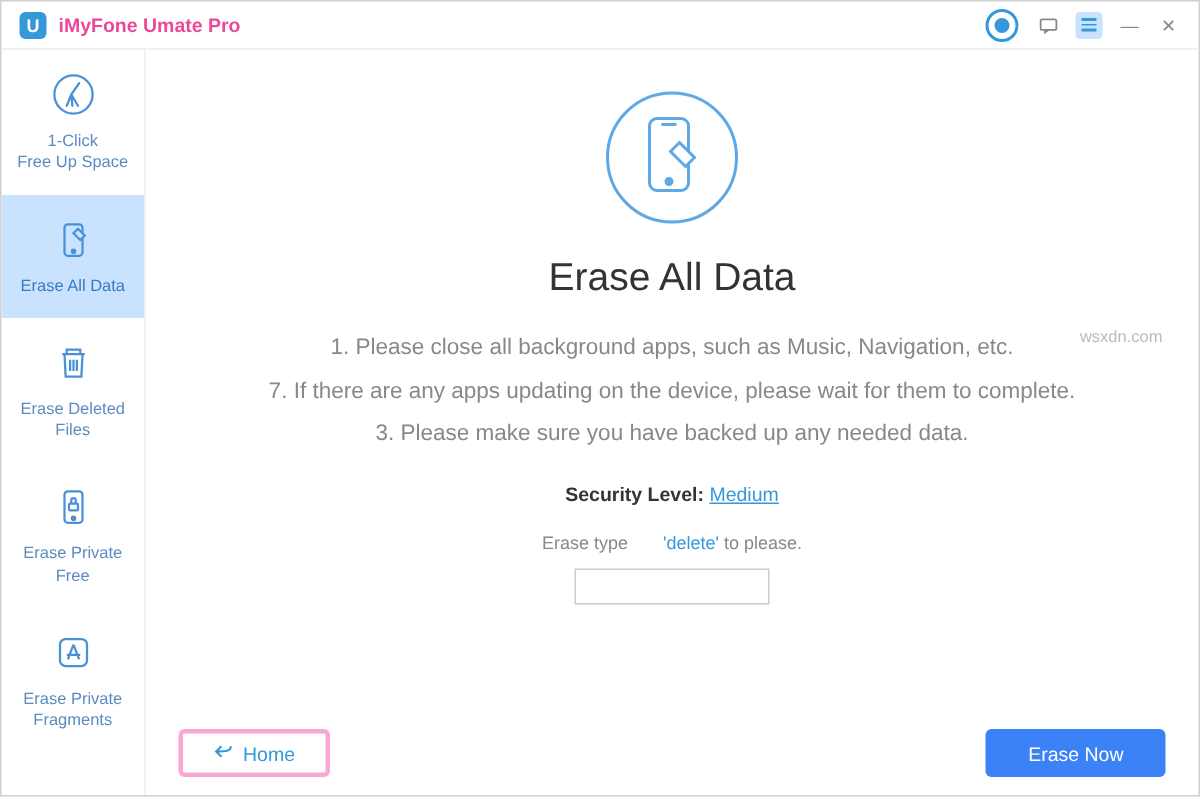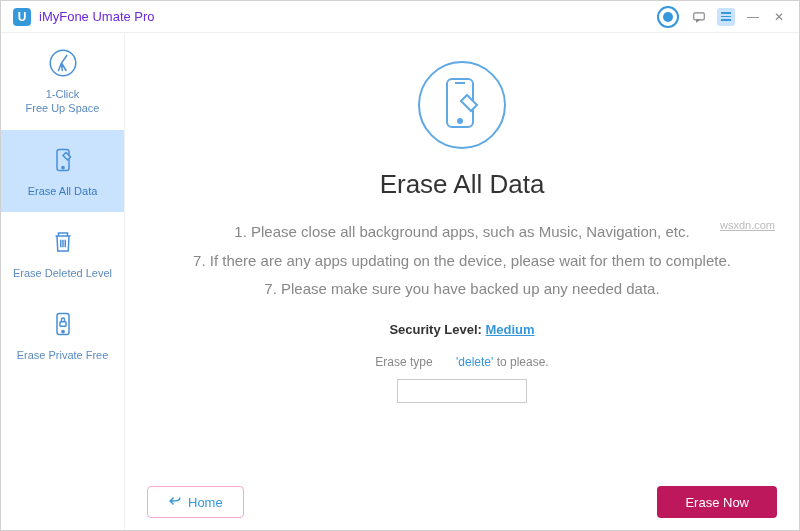--- a/index.html
+++ b/index.html
@@ -1,52 +1,52 @@
 <!DOCTYPE html>
 <html><head>
   <meta charset="utf-8">
   <style>
     * { margin: 0; padding: 0; box-sizing: border-box; font-family: -apple-system, BlinkMacSystemFont, "Segoe UI", Arial, sans-serif; }
     body { background: #f5f5f5; display: flex; justify-content: center; align-items: center; min-height: 100vh; }
     .window { width: 800px; height: 531px; background: #fff; border: 1px solid #d0d0d0; display: flex; flex-direction: column; position: relative; }
     .titlebar { height: 32px; display: flex; align-items: center; padding: 0 12px; border-bottom: 1px solid #eee; }
     .titlebar-left { display: flex; align-items: center; gap: 8px; }
     .app-logo { width: 18px; height: 18px; background: #3498db; border-radius: 4px; display: flex; align-items: center; justify-content: center; color: #fff; font-size: 12px; font-weight: bold; }
-    .app-title { font-size: 13px; color: #6d28d9; }
+    .app-title { font-size: 13px; color: #ec4899; font-weight: bold; }
     .titlebar-right { margin-left: auto; display: flex; align-items: center; gap: 12px; }
     .avatar-icon { width: 22px; height: 22px; border-radius: 50%; border: 2px solid #3498db; display: flex; align-items: center; justify-content: center; }
     .avatar-inner { width: 10px; height: 10px; border-radius: 50%; background: #3498db; }
     .ctrl-group { display: flex; align-items: center; gap: 10px; }
     .ctrl-btn { width: 16px; height: 16px; display: flex; align-items: center; justify-content: center; color: #888; font-size: 12px; cursor: default; }
     .menu-lines { width: 18px; height: 18px; background: #c9e3ff; border-radius: 3px; display: flex; flex-direction: column; justify-content: center; align-items: center; gap: 2px; }
     .menu-lines span { width: 10px; height: 1.5px; background: #3498db; }
     .body-area { flex: 1; display: flex; overflow: hidden; }
-    .sidebar { width: 124px; display: flex; flex-direction: column; border-right: 1px solid #f0f0f0; }
+    .sidebar { width: 96px; display: flex; flex-direction: column; border-right: 1px solid #f0f0f0; }
     .side-item { display: flex; flex-direction: column; align-items: center; justify-content: center; padding: 12px 4px 14px; gap: 6px; cursor: pointer; }
     .side-item.active { background: #c9e3ff; }
     .side-icon { width: 36px; height: 36px; display: flex; align-items: center; justify-content: center; color: #4a90d9; }
     .side-label { font-size: 11px; color: #5b8bbf; text-align: center; line-height: 1.3; }
     .side-item.active .side-label { color: #3a7bc0; }
     .main { flex: 1; display: flex; flex-direction: column; position: relative; }
     .content { flex: 1; display: flex; flex-direction: column; align-items: center; padding-top: 28px; }
     .hero-icon { width: 88px; height: 88px; border: 2px solid #5fa8e6; border-radius: 50%; display: flex; align-items: center; justify-content: center; margin-bottom: 20px; }
     .hero-inner svg { display: block; }
     .page-heading { font-size: 26px; font-weight: 400; color: #333; margin-bottom: 18px; }
     .instructions { font-size: 15px; color: #888; text-align: center; line-height: 1.9; margin-bottom: 18px; }
     .sec-level { font-size: 13px; color: #333; margin-bottom: 18px; }
     .sec-level .bold { font-weight: bold; }
-    .sec-level .link { color: #3498db; text-decoration: underline; cursor: pointer; font-weight: bold; }
+    .sec-level .link { color: #3498db; text-decoration: underline; cursor: pointer; }
     .confirm-row { font-size: 12px; color: #888; margin-bottom: 10px; }
     .confirm-row .keyword { color: #3498db; margin-left: 20px; }
     .confirm-input { width: 130px; height: 24px; border: 1px solid #ccc; padding: 0 6px; font-size: 12px; }
     .footer { height: 56px; display: flex; align-items: center; padding: 0 22px; }
     .btn { height: 32px; padding: 0 20px; border-radius: 4px; font-size: 13px; display: flex; align-items: center; gap: 6px; cursor: pointer; }
-    .btn-home { border: 1px solid #f9a8d4; color: #3498db; background: #fff; }
-    .btn-erase { margin-left: auto; background: #be185d; color: #fff; border: none; padding: 0 28px; }
-    .watermark { position: absolute; right: 24px; top: 186px; font-size: 11px; color: #bbb; text-decoration: underline; }
+    .btn-home { border: 3px solid #f9a8d4; color: #3498db; background: #fff; }
+    .btn-erase { margin-left: auto; background: #3b82f6; color: #fff; border: none; padding: 0 28px; }
+    .watermark { position: absolute; right: 24px; top: 186px; font-size: 11px; color: #bbb; }
   </style>
 </head>
 <body>
 
 <div class="window">
 
   <div class="titlebar">
     <div class="titlebar-left">
       <div class="app-logo">U</div>
       <div class="app-title">iMyFone Umate Pro</div>
@@ -98,55 +98,65 @@
         <div class="side-label">Erase All Data</div>
       </div>
 
       <div class="side-item">
         <div class="side-icon">
           <svg width="30" height="30" viewBox="0 0 40 40" fill="none" stroke="#4a90d9" stroke-width="2">
             <path d="M10 12 L30 12 M14 12 L14 8 L26 8 L26 12 M12 12 L13 32 L27 32 L28 12"></path>
             <path d="M17 17 L17 27 M20 17 L20 27 M23 17 L23 27"></path>
           </svg>
         </div>
-        <div class="side-label">Erase Deleted Level</div>
+        <div class="side-label">Erase Deleted Files</div>
       </div>
 
       <div class="side-item">
         <div class="side-icon">
           <svg width="30" height="30" viewBox="0 0 40 40" fill="none" stroke="#4a90d9" stroke-width="2">
             <rect x="12" y="6" width="16" height="28" rx="3"></rect>
             <circle cx="20" cy="30" r="1.5" fill="#4a90d9"></circle>
             <rect x="16" y="17" width="8" height="6" rx="1"></rect>
             <path d="M18 17 L18 14 A2 2 0 0 1 22 14 L22 17"></path>
           </svg>
         </div>
         <div class="side-label">Erase Private Free</div>
       </div>
 
+      <div class="side-item">
+        <div class="side-icon">
+          <svg width="30" height="30" viewBox="0 0 40 40" fill="none" stroke="#4a90d9" stroke-width="2">
+            <rect x="8" y="8" width="24" height="24" rx="5"></rect>
+            <path d="M20 13 L15 26 M20 13 L25 26 M14 22 L26 22"></path>
+          </svg>
+        </div>
+        <div class="side-label" style="white-space:pre-line;">Erase Private
+Fragments</div>
+      </div>
     </div>
 
     <div class="main">
       <div class="watermark">wsxdn.com</div>
       <div class="content">
         <div class="hero-icon">
           <div class="hero-inner">
             <svg width="50" height="60" viewBox="0 0 50 60" fill="none" stroke="#5fa8e6" stroke-width="2">
               <rect x="10" y="4" width="26" height="48" rx="5"></rect>
               <circle cx="23" cy="46" r="2" fill="#5fa8e6"></circle>
               <line x1="18" y1="8" x2="28" y2="8"></line>
               <path d="M30 20 L40 30 L34 36 L24 26 Z" fill="#fff"></path>
             </svg>
           </div>
         </div>
         <div class="page-heading">Erase All Data</div>
         <div class="instructions">
           <div>1. Please close all background apps, such as Music, Navigation, etc.</div>
           <div>7. If there are any apps updating on the device, please wait for them to complete.</div>
-          <div>7. Please make sure you have backed up any needed data.</div>
+          <div>3. Please make sure you have backed up any needed data.</div>
         </div>
         <div class="sec-level">
           <span class="bold">Security Level:</span>
           <span> </span>
           <span class="link">Medium</span>
         </div>
         <div class="confirm-row">
           <span>Erase type</span>
           <span> </span>
           <span class="keyword">'delete'</span>

